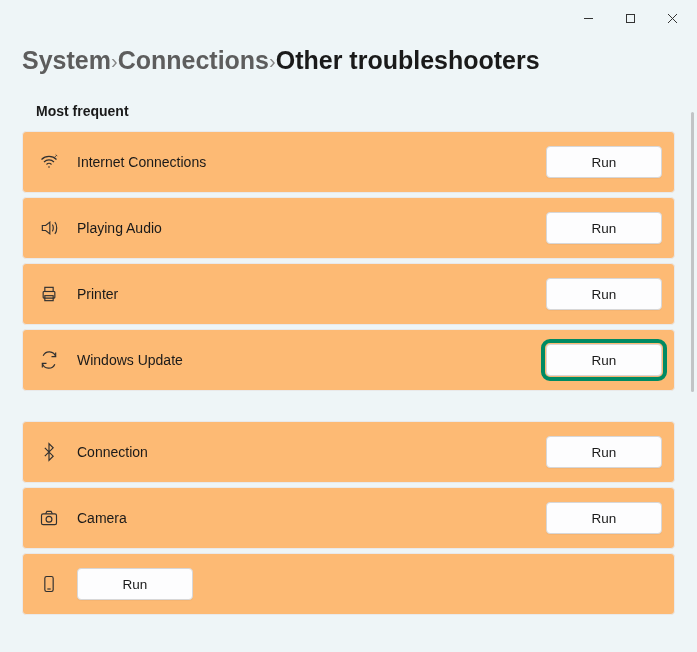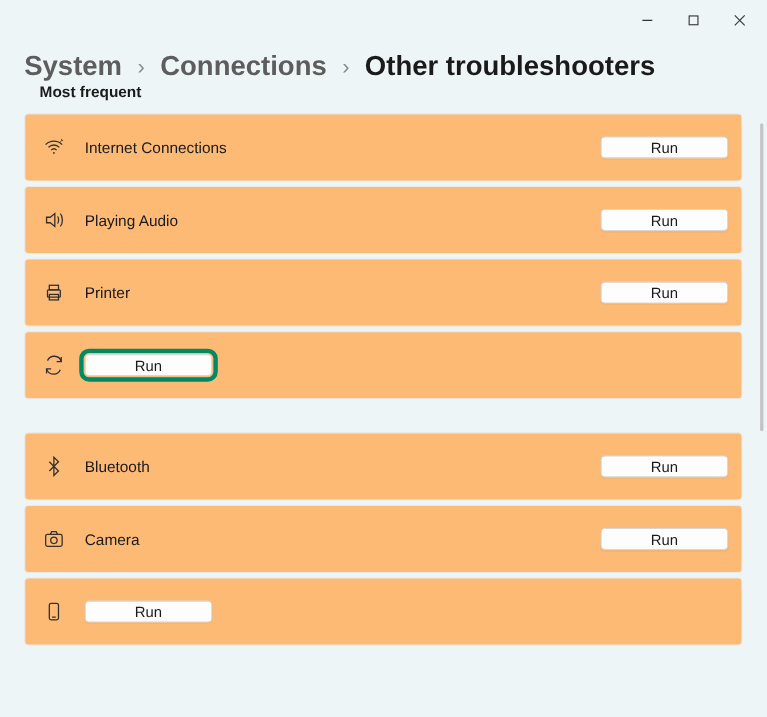--- a/index.html
+++ b/index.html
@@ -26,21 +26,21 @@
   }
   .window-controls svg { stroke: #333; stroke-width: 1; fill: none; }
   .content {
     padding: 46px 22px 0 22px;
     height: 100%;
     overflow-y: auto;
   }
   .breadcrumb {
     display: flex;
     align-items: baseline;
-    gap: 14px;
+    margin-bottom: 28px;
     flex-wrap: wrap;
   }
   .breadcrumb .crumb {
     font-size: 25px;
     font-weight: 600;
     color: #5d5d5d;
   }
   .breadcrumb .sep {
     font-size: 20px;
     color: #888;
@@ -78,21 +78,21 @@
     color: #303030;
   }
   .item .icon svg { stroke: #303030; fill: none; stroke-width: 1.4; }
   .item .label {
     flex: 1;
     font-size: 14px;
     color: #1a1a1a;
   }
   .run-btn {
     min-width: 116px;
-    height: 20px;
+    height: 32px;
     background: #fdfdfe;
     border: 1px solid #d7d7d8;
     border-radius: 4px;
     font-size: 13.5px;
     font-family: inherit;
     color: #1a1a1a;
     cursor: pointer;
     box-shadow: 0 1px 1px rgba(0,0,0,0.03);
   }
   .run-btn.highlighted {
@@ -181,33 +181,34 @@
       <button class="run-btn">Run</button>
     </div>
 
     <div class="item">
       <span class="icon">
         <svg width="20" height="20" viewBox="0 0 24 24">
             <path d="M20 8A8 8 0 0 0 5 7M4 16a8 8 0 0 0 15 1"></path>
             <path d="M20 3v5h-5M4 21v-5h5"></path>
           </svg>
       </span>
+      <span class="label">Windows Update</span>
       <button class="run-btn highlighted">Run</button>
     </div>
   </div>
 
   <div class="section">
 
     <div class="item">
       <span class="icon">
         <svg width="20" height="20" viewBox="0 0 24 24">
             <path d="M7 7l10 10-5 5V2l5 5L7 17"></path>
           </svg>
       </span>
-      <span class="label">Bluetooth</span>
+      <span class="label">Connection</span>
       <button class="run-btn">Run</button>
     </div>
 
     <div class="item">
       <span class="icon">
         <svg width="20" height="20" viewBox="0 0 24 24">
             <rect x="3" y="7" width="18" height="13" rx="2"></rect>
             <circle cx="12" cy="13.5" r="3.5"></circle>
             <path d="M8 7l1.5-3h5L16 7"></path>
           </svg>

